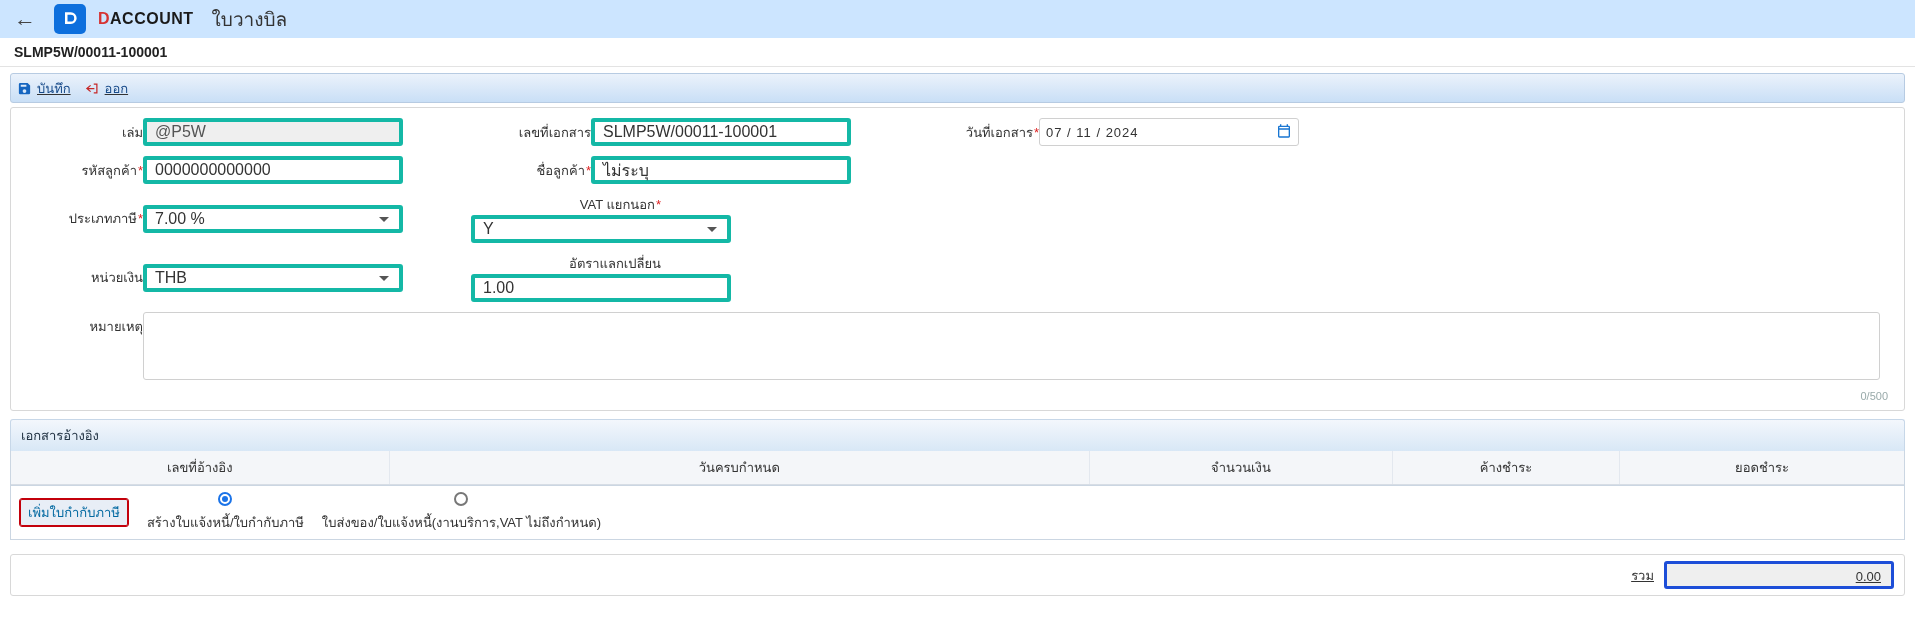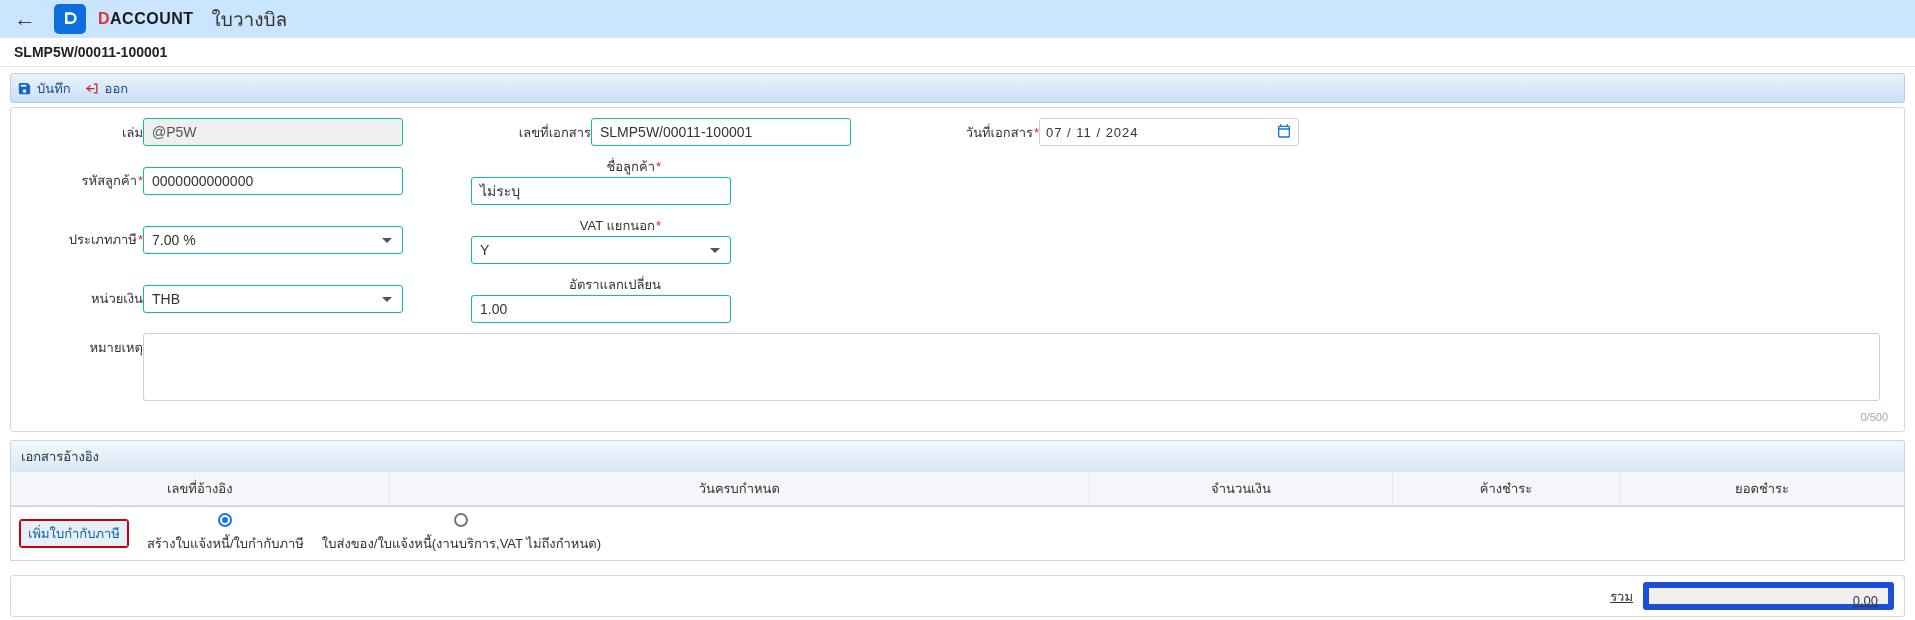--- a/index.html
+++ b/index.html
@@ -9,31 +9,31 @@
 .topbar .back { font-size: 22px; color: #444; cursor: pointer; padding: 0 6px; }
 .topbar .logo { width: 32px; height: 30px; background: #0d6fdd; border-radius: 5px; display: flex; align-items: center; justify-content: center; color: #fff; font-weight: bold; font-size: 18px; }
 .topbar .brand { font-weight: 700; font-size: 16px; letter-spacing: .5px; color: #1a1a1a; }
 .topbar .brand .red { color: #d63333; }
 .topbar .bartitle { font-size: 19px; color: #333; margin-left: 6px; font-weight: 500; }
 
 .subtitle { background: #fff; border-bottom: 1px solid #e3e3e3; padding: 6px 14px; font-weight: 700; font-size: 14px; color: #222; }
 
 .container { padding: 6px 10px 10px; }
 
-.toolbar { background: linear-gradient(#ebf2fb, #c9dff6); border: 1px solid #b7cbe2; border-radius: 3px; height: 30px; display: flex; align-items: center; padding: 0 6px; gap: 14px; margin-bottom: 4px; }
+.toolbar { background: linear-gradient(#ebf2fb, #c9dff6); border: 1px solid #b7cbe2; border-radius: 3px; height: 30px; display: flex; align-items: center; padding: 0 6px; gap: 14px; margin-bottom: 4px; text-decoration: underline; }
 .tbtn { display: inline-flex; align-items: center; gap: 5px; cursor: pointer; color: #184b8a; font-size: 13px; }
 .tbtn svg { width: 15px; height: 15px; }
 
 .panel { background: #fff; border: 1px solid #d8d8d8; border-radius: 3px; padding: 10px 12px 8px; }
 
 .form-row { display: flex; gap: 28px; margin-bottom: 10px; }
 .form-col { display: flex; align-items: center; }
 .lbl { width: 120px; text-align: right; color: #333; font-size: 13px; white-space: nowrap; }
 .req { color: #d22; margin-left: 1px; }
-.inp { width: 260px; height: 28px; border: 1px solid #14b8a6; border-radius: 3px; background: #fff; padding: 0 8px; font-size: 14px; display: flex; align-items: center; color: #333; }
+.inp { width: 260px; height: 28px; border: 4px solid #14b8a6; border-radius: 3px; background: #fff; padding: 0 8px; font-size: 16px; display: flex; align-items: center; color: #333; }
 .inp.disabled { background: #efefef; color: #555; }
 .sel { position: relative; }
 .sel::after { content:""; position:absolute; right:10px; top:50%; margin-top:-2px; border:5px solid transparent; border-top-color:#555; }
 .notes { width: calc(100% - 132px); min-height: 68px; border: 1px solid #d0d0d0; border-radius: 3px; padding: 6px 8px; resize: none; font-size: 13px; }
 .counter { text-align: right; color: #9aa; font-size: 11px; margin-top: 2px; padding-right: 4px; }
 
 .datewrap { display: flex; align-items: center; border: 1px solid #d0d0d0; border-radius: 3px; height: 28px; background: #fff; width: 260px; padding: 0 6px; gap: 2px; justify-content: space-between; }
 .dateval { color: #333; font-size: 13px; letter-spacing: 1px; }
 .cal-icon { color: #1976d2; }
 
@@ -50,21 +50,21 @@
 .th5 { flex: 1; }
 
 .actionrow { border: 1px solid #cbd6e2; border-top: none; background:#fff; padding: 6px 8px; display:flex; align-items:center; gap:18px; }
 .chipbtn { border: 1px solid #c3000b; border-radius: 3px; background: #e8eef6; padding: 3px 8px; color: #0369a1; font-size: 13px; cursor: pointer; box-shadow: 0 0 0 1px #c3000b inset; }
 .radio { display: inline-flex; align-items: center; gap: 6px; cursor: pointer; font-size: 13px; color: #333; flex-direction: column; }
 .radio .dot { width: 14px; height: 14px; border: 2px solid #1a73e8; border-radius: 50%; display:inline-flex; align-items:center; justify-content:center; }
 .radio.checked .dot::after { content:""; width:6px; height:6px; background:#1a73e8; border-radius:50%; }
 .radio.unchecked .dot { border-color: #777; }
 
 .totalbar { margin-top: 14px; border: 1px solid #d8d8d8; border-radius: 3px; background:#fff; padding: 6px 10px; display:flex; justify-content:flex-end; align-items:center; gap:10px;text-decoration:underline; }
-.totfield { width: 251px; height: 28px; background:#efefef; border:6px solid #1d4ed8; border-radius:3px; text-align:right; padding: 0 10px; line-height: 26px; color:#333; }
+.totfield { width: 230px; height: 28px; background:#efefef; border:3px solid #1d4ed8; border-radius:3px; text-align:right; padding: 0 10px; line-height: 26px; color:#333; }
 </style>
 </head>
 <body>
 
 <div class="topbar">
   <span class="back">←</span>
   <span class="logo">
     <svg viewBox="0 0 24 24" width="20" height="20" fill="#fff">
         <path d="M6 4h7a7 7 0 010 14H6V4zm3 3v8h4a4 4 0 000-8H9z"></path>
       </svg>
@@ -115,21 +115,21 @@
           </span>
         </div>
       </div>
     </div>
 
     <div class="form-row">
       <div class="form-col">
         <span class="lbl"><span>รหัสลูกค้า</span><span class="req">*</span></span>
         <div class="inp">0000000000000</div>
       </div>
-      <div class="form-col" style="margin-left:40px;flex-direction:column;">
+      <div class="form-col" style="margin-left:40px;">
         <span class="lbl"><span>ชื่อลูกค้า</span><span class="req">*</span></span>
         <div class="inp">ไม่ระบุ</div>
       </div>
     </div>
 
     <div class="form-row">
       <div class="form-col">
         <span class="lbl"><span>ประเภทภาษี</span><span class="req">*</span></span>
         <div class="inp sel">7.00 %</div>
       </div>

